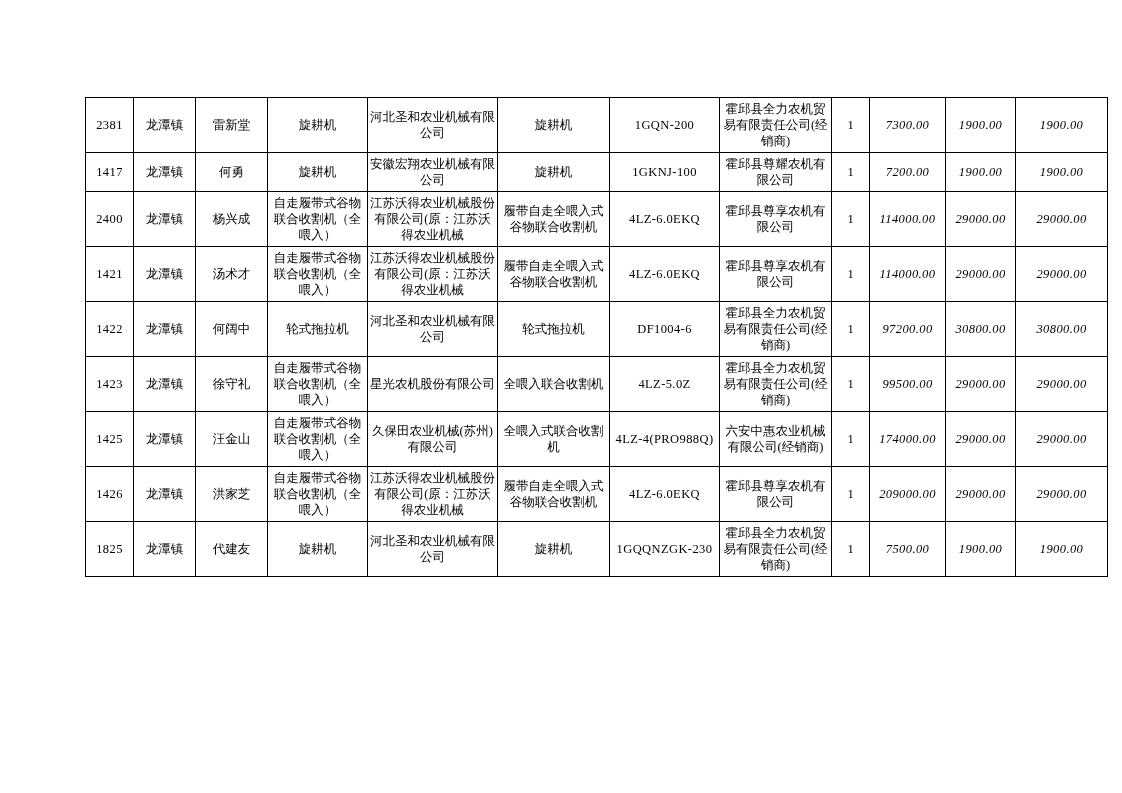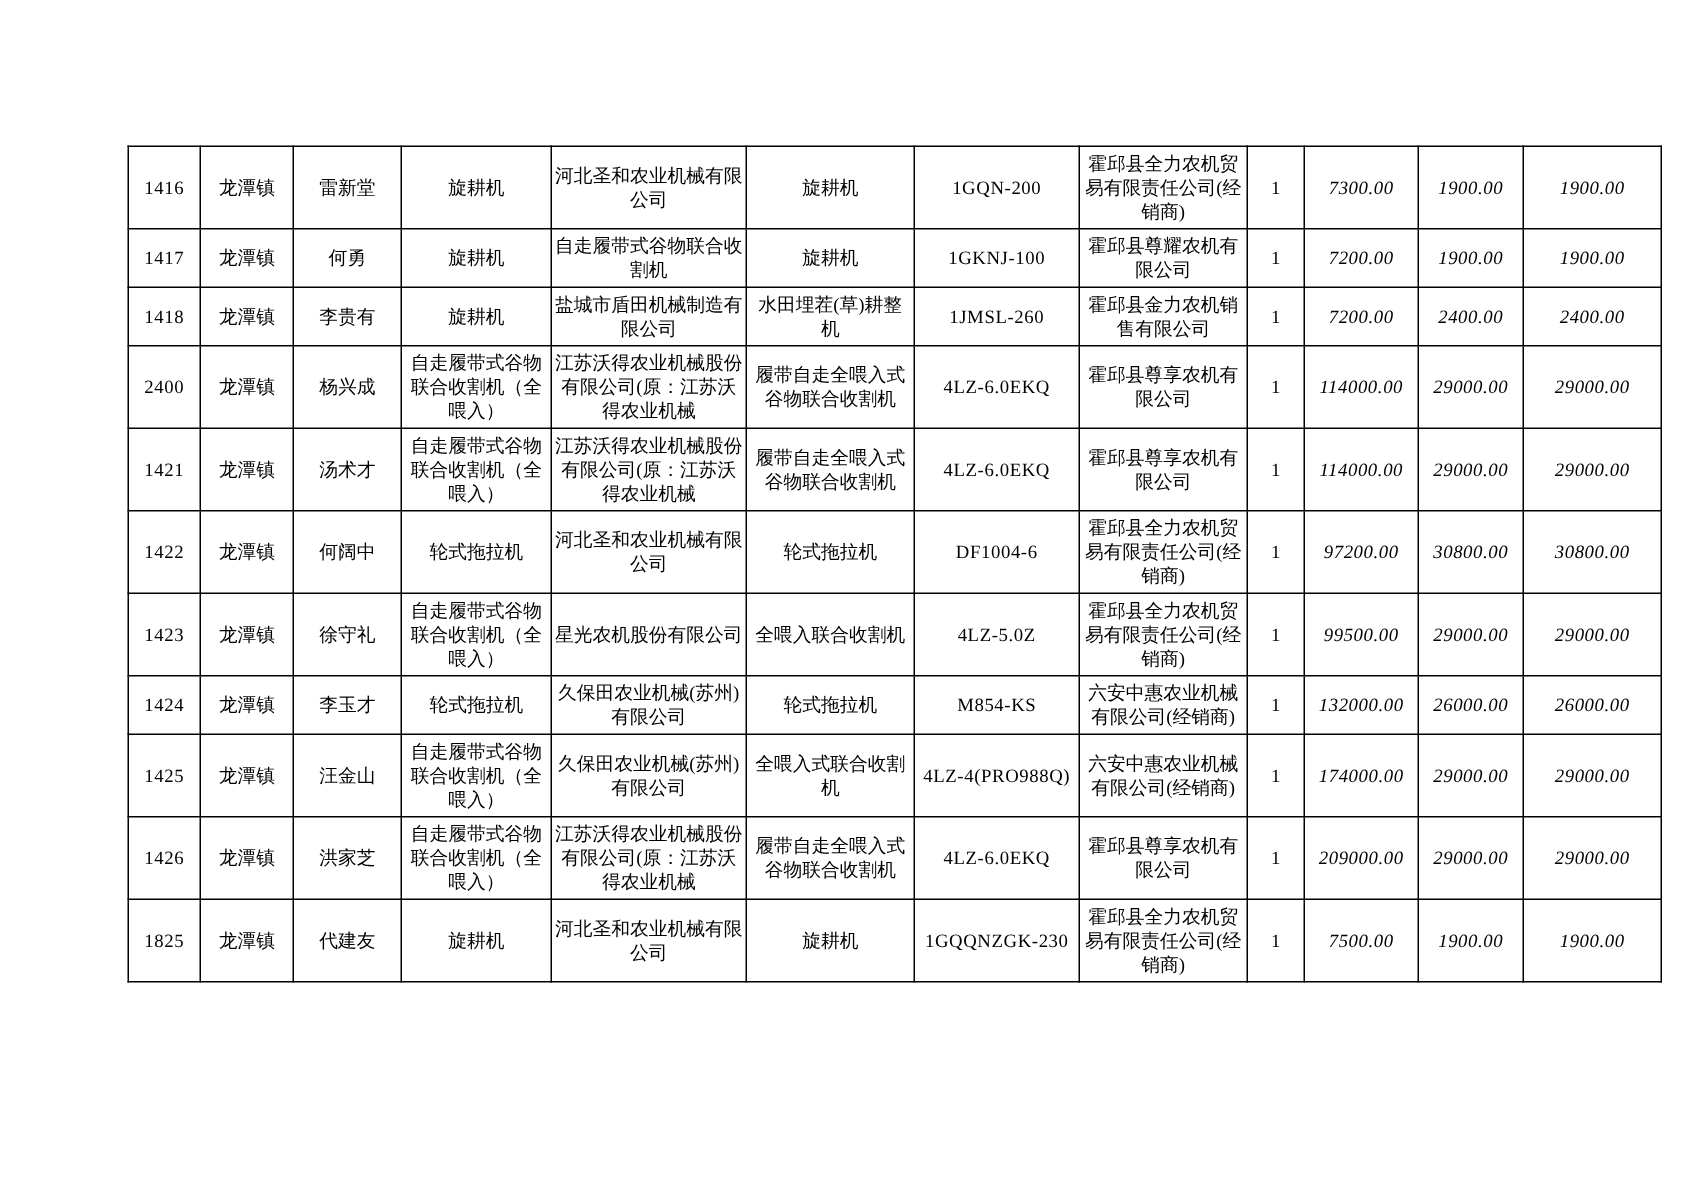--- a/index.html
+++ b/index.html
@@ -81,60 +81,46 @@
           <col class="c-prod">
           <col class="c-model">
           <col class="c-dealer">
         <col class="c-qty">
           <col class="c-price">
           <col class="c-sub1">
           <col class="c-sub2">
       </colgroup>
       <tbody>
         <tr>
-          <td class="num">1416</td>
+          <td class="num">2381</td>
           <td>龙潭镇</td>
           <td>雷新堂</td>
           <td>旋耕机</td>
           <td>河北圣和农业机械有限公司</td>
           <td>旋耕机</td>
           <td class="num">1GQN-200</td>
           <td>霍邱县全力农机贸易有限责任公司(经销商)</td>
           <td class="qty">1</td>
           <td class="money">7300.00</td>
           <td class="money">1900.00</td>
           <td class="money">1900.00</td>
         </tr>
         <tr>
           <td class="num">1417</td>
           <td>龙潭镇</td>
           <td>何勇</td>
           <td>旋耕机</td>
-          <td>自走履带式谷物联合收割机</td>
+          <td>安徽宏翔农业机械有限公司</td>
           <td>旋耕机</td>
           <td class="num">1GKNJ-100</td>
           <td>霍邱县尊耀农机有限公司</td>
           <td class="qty">1</td>
           <td class="money">7200.00</td>
           <td class="money">1900.00</td>
           <td class="money">1900.00</td>
-        </tr>
-        <tr>
-          <td class="num">1418</td>
-          <td>龙潭镇</td>
-          <td>李贵有</td>
-          <td>旋耕机</td>
-          <td>盐城市盾田机械制造有限公司</td>
-          <td>水田埋茬(草)耕整机</td>
-          <td class="num">1JMSL-260</td>
-          <td>霍邱县金力农机销售有限公司</td>
-          <td class="qty">1</td>
-          <td class="money">7200.00</td>
-          <td class="money">2400.00</td>
-          <td class="money">2400.00</td>
         </tr>
         <tr>
           <td class="num">2400</td>
           <td>龙潭镇</td>
           <td>杨兴成</td>
           <td>自走履带式谷物联合收割机（全喂入）</td>
           <td>江苏沃得农业机械股份有限公司(原：江苏沃得农业机械</td>
           <td>履带自走全喂入式谷物联合收割机</td>
           <td class="num">4LZ-6.0EKQ</td>
           <td>霍邱县尊享农机有限公司</td>
@@ -177,34 +163,20 @@
           <td>徐守礼</td>
           <td>自走履带式谷物联合收割机（全喂入）</td>
           <td>星光农机股份有限公司</td>
           <td>全喂入联合收割机</td>
           <td class="num">4LZ-5.0Z</td>
           <td>霍邱县全力农机贸易有限责任公司(经销商)</td>
           <td class="qty">1</td>
           <td class="money">99500.00</td>
           <td class="money">29000.00</td>
           <td class="money">29000.00</td>
-        </tr>
-        <tr>
-          <td class="num">1424</td>
-          <td>龙潭镇</td>
-          <td>李玉才</td>
-          <td>轮式拖拉机</td>
-          <td>久保田农业机械(苏州)有限公司</td>
-          <td>轮式拖拉机</td>
-          <td class="num">M854-KS</td>
-          <td>六安中惠农业机械有限公司(经销商)</td>
-          <td class="qty">1</td>
-          <td class="money">132000.00</td>
-          <td class="money">26000.00</td>
-          <td class="money">26000.00</td>
         </tr>
         <tr>
           <td class="num">1425</td>
           <td>龙潭镇</td>
           <td>汪金山</td>
           <td>自走履带式谷物联合收割机（全喂入）</td>
           <td>久保田农业机械(苏州)有限公司</td>
           <td>全喂入式联合收割机</td>
           <td class="num">4LZ-4(PRO988Q)</td>
           <td>六安中惠农业机械有限公司(经销商)</td>

